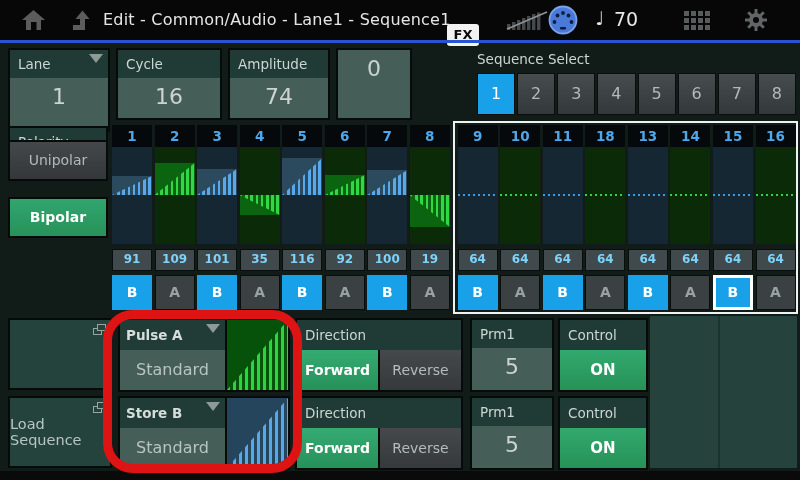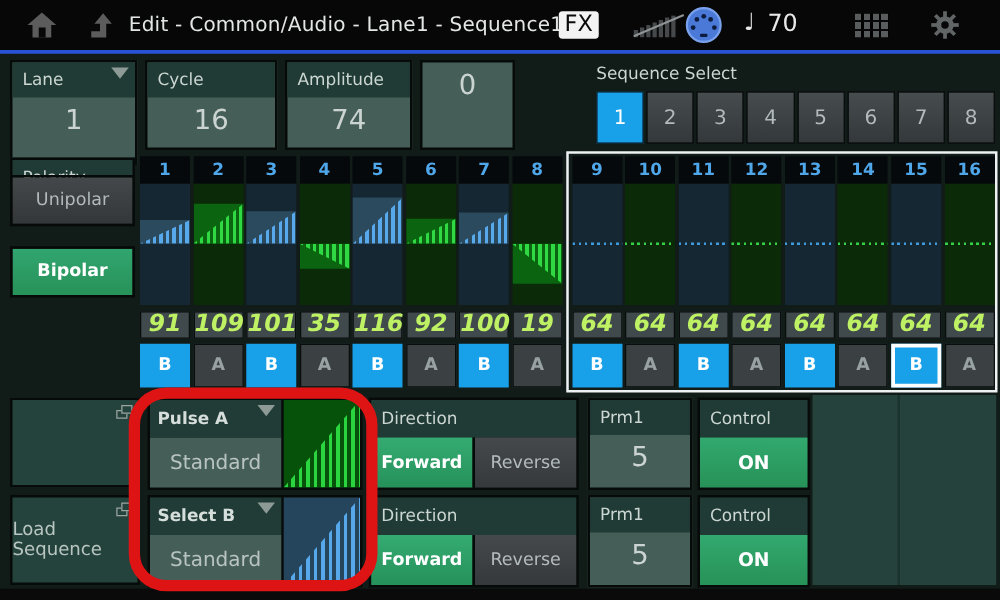--- a/index.html
+++ b/index.html
@@ -3,22 +3,22 @@
 <meta charset="utf-8">
 <style>
   html,body{margin:0;padding:0;}
   body{width:800px;height:480px;position:relative;overflow:hidden;background:#111b18;
        font-family:"DejaVu Sans","Liberation Sans",sans-serif;-webkit-font-smoothing:antialiased;}
   .abs{position:absolute;}
   
   .topbar{left:0;top:0;width:800px;height:40px;background:#070707;}
   .blue-line{left:0;top:40px;width:800px;height:3px;background:#2853d4;}
   .title{left:103px;top:0;height:40px;line-height:40px;color:#e4e6e6;font-size:16px;letter-spacing:.2px;}
-  .fx-badge{left:447px;top:9px;width:32px;height:22px;background:#f2f2f2;border-radius:3px;
-            color:#0a0a0a;font-weight:normal;font-size:18px;text-align:center;line-height:22px;}
+  .fx-badge{left:447px;top:24px;width:32px;height:22px;background:#f2f2f2;border-radius:3px;
+            color:#0a0a0a;font-weight:bold;font-size:13px;text-align:center;line-height:22px;}
   .tempo-note{left:595px;top:7px;font-size:19px;color:#e8e8e8;}
   .tempo-val{left:614px;top:8px;font-size:19px;color:#e8e8e8;}
   .gridicon{left:684px;top:11px;width:27px;height:19px;
     background:repeating-linear-gradient(to right,#585c5c 0 5px,transparent 5px 7px),
                repeating-linear-gradient(to bottom,#000 0,#000 0);}
   .gridicon i{position:absolute;left:0;top:0;width:27px;height:19px;
     background:repeating-linear-gradient(to bottom,transparent 0 5px,#070707 5px 7px);}
   
   .cell{background:#455f58;border:2px solid #060b09;box-sizing:border-box;}
   .cell .hdr{height:28px;background:#203b35;color:#ccd6d2;font-size:13.5px;line-height:28px;
@@ -52,22 +52,22 @@
   .solB{background:#2b4a5e;} .solA{background:#0a6410;}
   .wstripes{position:absolute;left:0;width:100%;}
   .sB{background:repeating-linear-gradient(to right,#57a9ec 0 2.5px,transparent 2.5px 5.2px);}
   .sA{background:repeating-linear-gradient(to right,#30d943 0 2.5px,transparent 2.5px 5.2px);}
   .clip-up{clip-path:polygon(0% 100%,100% 100%,100% 0%);}
   .clip-dn{clip-path:polygon(0% 0%,100% 0%,100% 100%);}
   .dotline{position:absolute;left:0;top:47px;width:100%;height:2px;}
   .dB{background:repeating-linear-gradient(to right,#3f9ade 0 2px,transparent 2px 5px);}
   .dA{background:repeating-linear-gradient(to right,#35cf48 0 2px,transparent 2px 5px);}
   .step-val{margin-top:5px;height:22px;background:#40494b;border:1.5px solid #090d0c;
-            box-sizing:border-box;color:#bef264;font-size:19px;font-weight:bold;
-            text-align:center;line-height:19px;font-style:italic;}
+            box-sizing:border-box;color:#7dd3fc;font-size:12px;font-weight:bold;
+            text-align:center;line-height:19px;}
   .step-ab{margin-top:4px;height:35px;font-size:14px;font-weight:bold;text-align:center;
            line-height:35px;box-sizing:border-box;}
   .abB{background:#18a0e8;color:#fff;}
   .abA{background:#3b4042;color:#98a2a2;border:1.5px solid #090d0c;line-height:32px;}
   .cursor{border:3px solid #fff;line-height:29px;}
   
   .big-btn{left:8px;width:104px;height:72px;background:#24433d;border:2px solid #060b09;
            box-sizing:border-box;color:#b9c5c0;font-size:14.5px;display:flex;align-items:center;
            justify-content:center;position:absolute;}
   .win-icon{position:absolute;right:4px;top:4px;width:13px;height:11px;}
@@ -283,21 +283,21 @@
     </div>
     <div class="step-col" style="left: 542.7px;">
       <div class="step-num">11</div>
       <div class="wave pb">
         <div class="dotline dB"></div>
       </div>
       <div class="step-val">64</div>
       <div class="step-ab abB">B</div>
     </div>
     <div class="step-col" style="left: 585.3px;">
-      <div class="step-num">12</div>
+      <div class="step-num">18</div>
       <div class="wave pa">
         <div class="dotline dA"></div>
       </div>
       <div class="step-val">64</div>
       <div class="step-ab abA">A</div>
     </div>
     <div class="step-col" style="left: 627.8px;">
       <div class="step-num">13</div>
       <div class="wave pb">
         <div class="dotline dB"></div>
@@ -366,21 +366,21 @@
   <div class="hdr">Prm1</div>
   <div class="val">5</div>
 </div>
 <div class="abs ctl-block" style="left:558px;top:318px">
   <div class="hdr">Control</div>
   <div class="btn-on">ON</div>
 </div>
 
 <div class="abs pulse-block" style="left:118px;top:396px">
   <div class="pulse-dd">
-    <div class="hdr"><span>Select B</span>
+    <div class="hdr"><span>Store B</span>
       <span class="dd-arrow"></span></div>
     <div class="val">Standard</div>
   </div>
   <div class="preview prevB">
       <i></i>
     </div>
 </div>
 <div class="abs dir-block" style="left:295px;top:396px">
   <div class="hdr">Direction</div>
   <div class="dir-btns">

